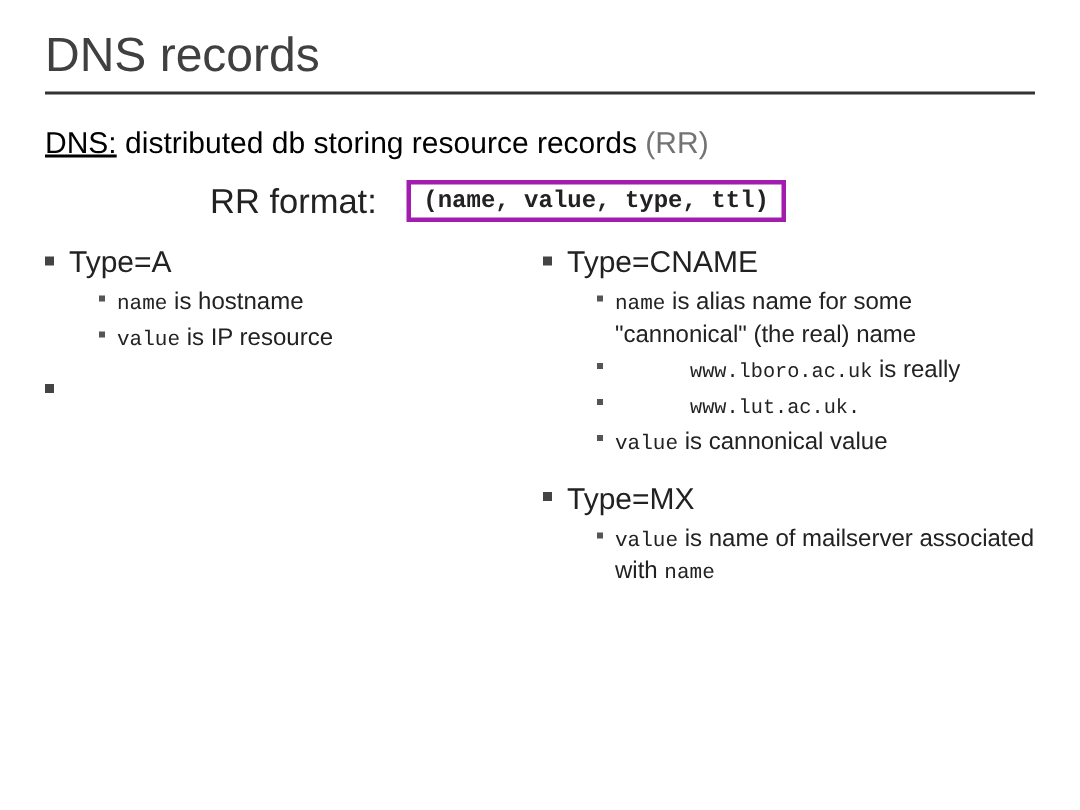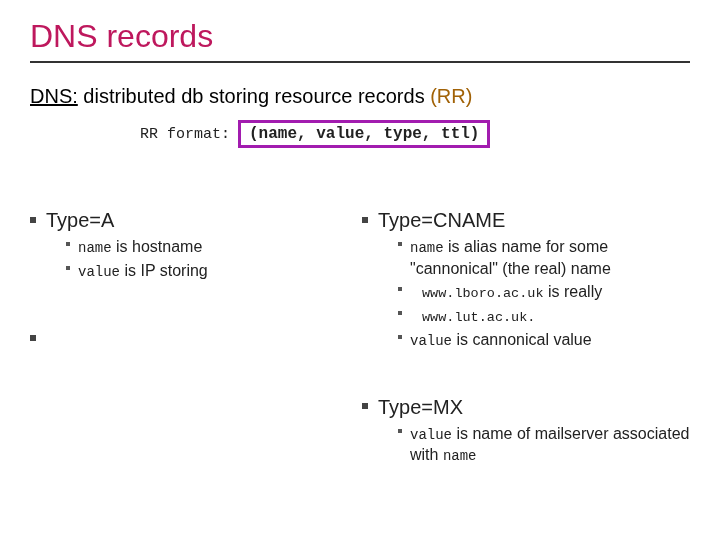--- a/index.html
+++ b/index.html
@@ -7,66 +7,65 @@
     width: 720px;
     height: 540px;
     background: #fff;
     font-family: Arial, Helvetica, sans-serif;
     color: #222;
     padding: 18px 30px 10px 30px;
     position: relative;
   }
   .title {
     font-size: 32px;
-    color: #be185d;
+    color: #404040;
     margin-bottom: 6px;
     font-weight: normal;
   }
   .hr {
     border: none;
     border-top: 2px solid #333;
     margin-bottom: 22px;
   }
   .subtitle {
     font-family: "Comic Sans MS", cursive, sans-serif;
     font-size: 20px;
     color: #000;
   }
   .subtitle .underline { text-decoration: underline; }
-  .subtitle .red { color: #a16207; }
+  .subtitle .red { color: #737373; }
   .rrformat-row {
     margin-top: 12px;
     margin-left: 110px;
     display: flex;
     align-items: center;
   }
   .rrformat-label {
-    font-family: Liberation Mono, monospace;
-    font-size: 15px;
-    margin-right: 8px;
+    font-family: Liberation Sans, sans-serif;
+    font-size: 23px;
+    margin-right: 20px;
   }
   .rrformat-box {
     border: 3px solid #a21caf;
     padding: 2px 8px;
     font-family: "Courier New", monospace;
     font-weight: bold;
     font-size: 16px;
   }
   .columns {
     display: flex;
     margin-top: 16px;
   }
   .col { width: 50%; }
   .col-left { padding-right: 6px; }
   .col-right { padding-left: 2px; }
   .type-head {
     font-family: "Comic Sans MS", cursive, sans-serif;
     font-size: 20px;
     margin-bottom: 4px;
-    margin-top: 45px;
   }
   .bullet-sq {
     display: inline-block;
     width: 6px;
     height: 6px;
     background: #444;
     margin-right: 10px;
     vertical-align: middle;
     position: relative;
     top: -2px;
@@ -97,20 +96,21 @@
   .sub-item .bullet-sq-sm { flex: 0 0 auto; margin-top: 8px; }
   .sub-item .txt { flex: 1; }
   .mono {
     font-family: "Courier New", monospace;
     font-size: 14px;
   }
   .mono-block {
     font-family: "Courier New", monospace;
     font-size: 13.5px;
     line-height: 1.3;
+    margin-left: 38px;
   }
   .indent-dummy { width: 12px; display: inline-block; }
 </style>
 </head>
 <body>
 
 <div class="title">DNS records</div>
 <hr class="hr">
 
 <div class="subtitle">
@@ -129,21 +129,21 @@
     <div class="type-head">
       <span class="bullet-sq"></span><span>Type=A</span>
     </div>
     <div class="sub-list">
       <div class="sub-item">
         <span class="bullet-sq-sm"></span>
         <span class="txt"><span class="mono">name</span><span> is hostname</span></span>
       </div>
       <div class="sub-item">
         <span class="bullet-sq-sm"></span>
-        <span class="txt"><span class="mono">value</span><span> is IP storing</span></span>
+        <span class="txt"><span class="mono">value</span><span> is IP resource</span></span>
       </div>
     </div>
 
     <div class="type-head">
       <span class="bullet-sq"></span>
     </div>
 
   </div>
 
   <div class="col col-right">

